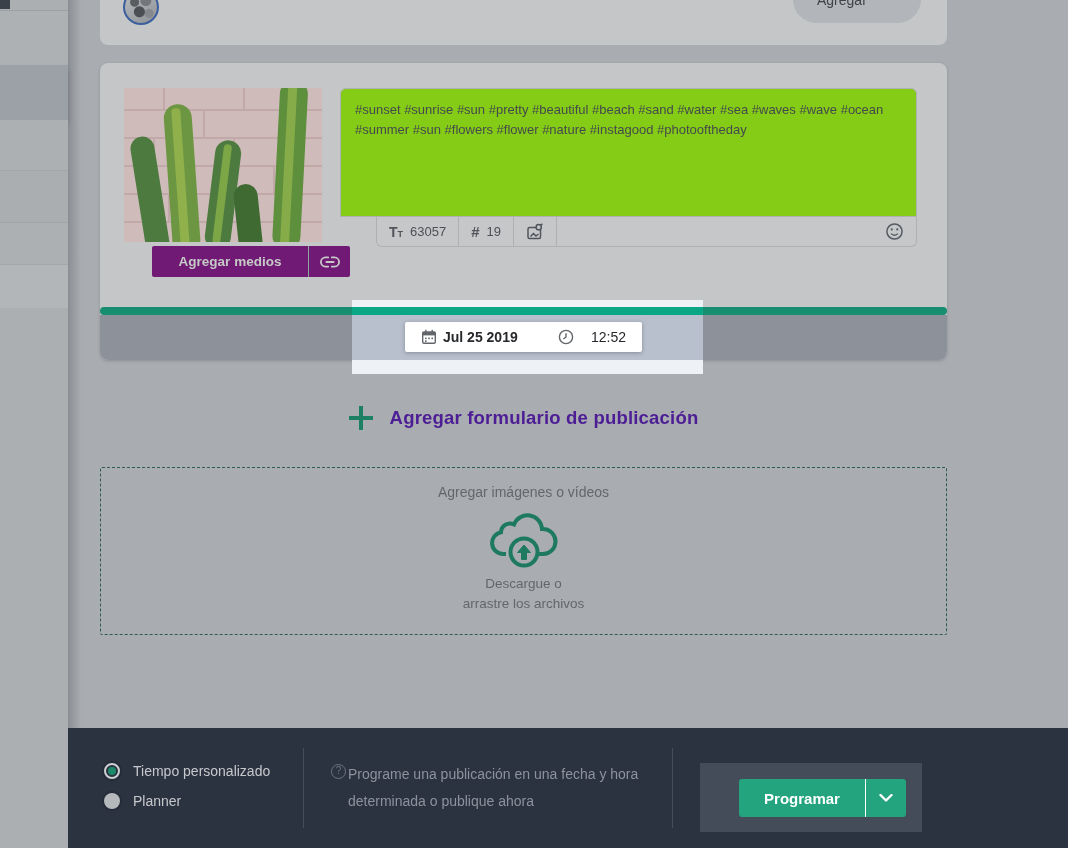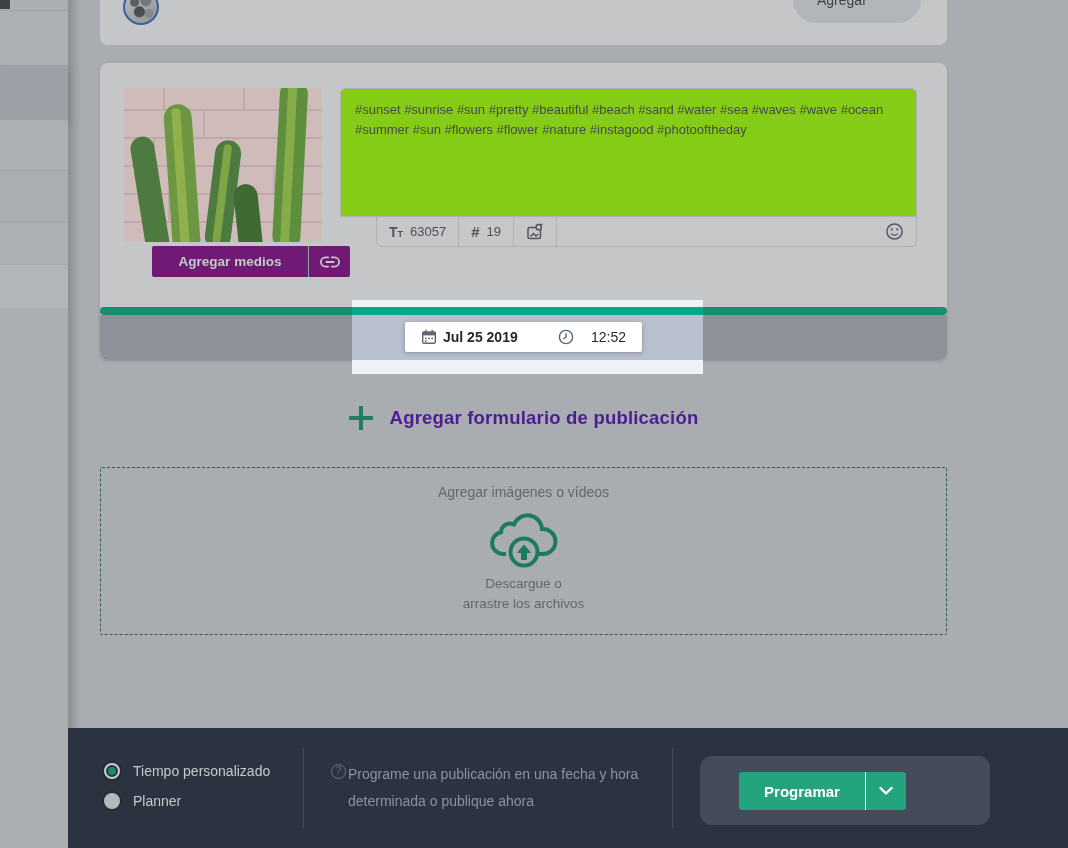--- a/index.html
+++ b/index.html
@@ -107,22 +107,22 @@
   .radio-unsel { width:16px; height:16px; border-radius:50%; background:#b6b9bc;
     box-shadow:0 0 0 2px rgba(20,24,30,.25); }
   .radio-label { font-size:14px; color:#c6c9cc; }
   .vdiv { position:absolute; width:1px; background:#454d5a; }
   .vdiv1 { left:235px; top:20px; height:80px; }
   .vdiv2 { left:604px; top:20px; height:80px; }
   .help-block { position:absolute; left:263px; top:33px; display:flex; gap:2px; }
   .help-icon { flex:none; width:15px; height:15px; border-radius:50%; border:1.5px solid #6d7480;
     color:#6d7480; font-size:10px; line-height:12px; text-align:center; margin-top:3px; }
   .help-text { width:322px; font-size:14px; line-height:27px; color:#8d939c; }
-  .btn-panel { position:absolute; left:632px; top:28px; width:290px; height:69px;
-    background:#454c59; border-radius:12px; }
+  .btn-panel { position:absolute; left:632px; top:35px; width:222px; height:69px;
+    background:#454c59; border-radius:0; }
   .programar-btn { position:absolute; left:39px; top:16px; width:167px; height:38px;
     background:#23a47e; border-radius:3px; display:flex; align-items:stretch; cursor:pointer; }
   .programar-label { flex:1; display:flex; align-items:center; justify-content:center;
     color:#ffffff; font-size:15px; font-weight:bold; }
   .programar-sep { width:1px; background:#ffffff; margin:0; }
   .programar-caret { width:40px; display:flex; align-items:center; justify-content:center; }
 
   svg { display:block; }
 </style>
 </head>

